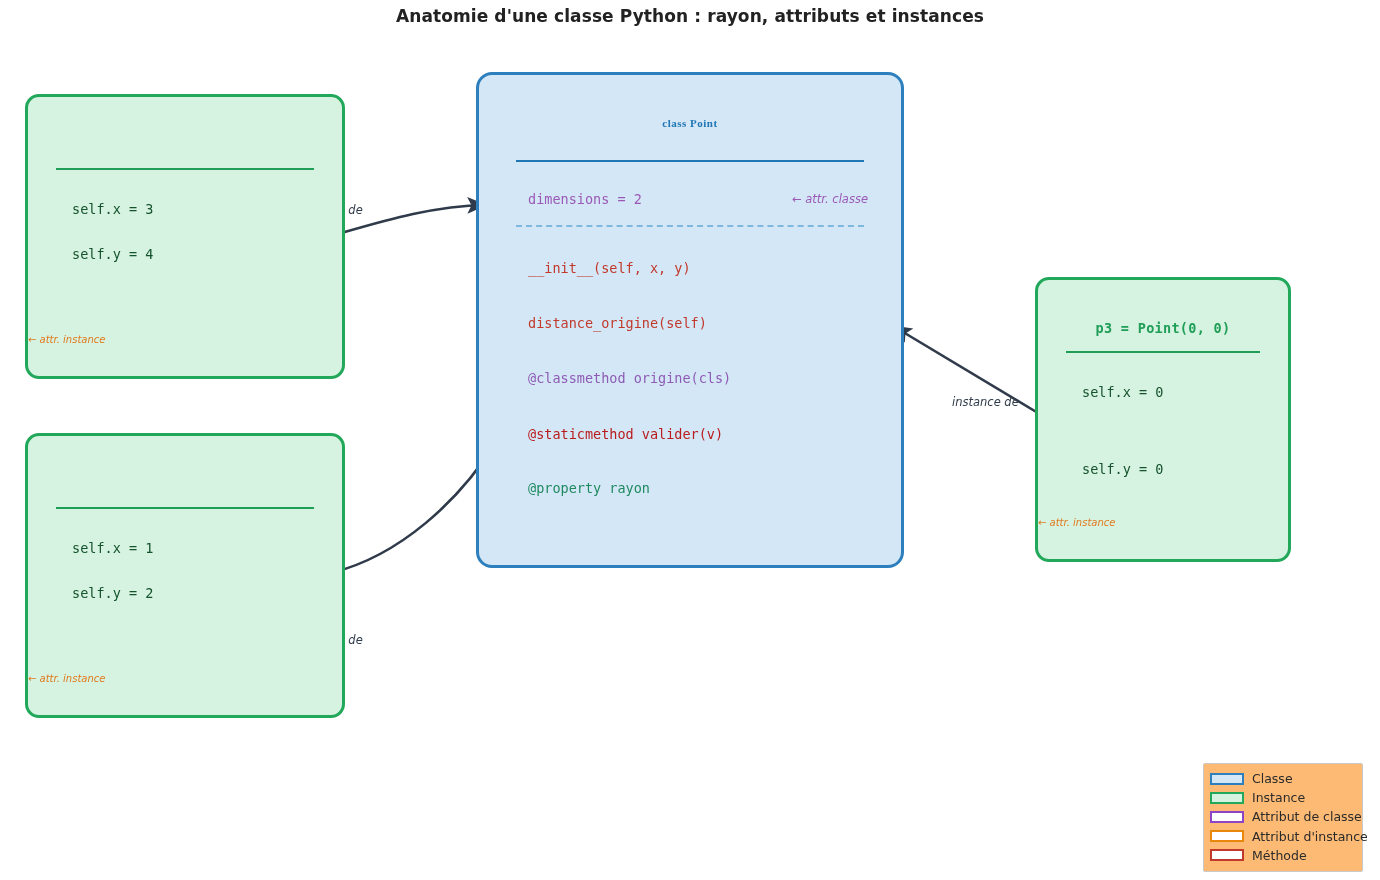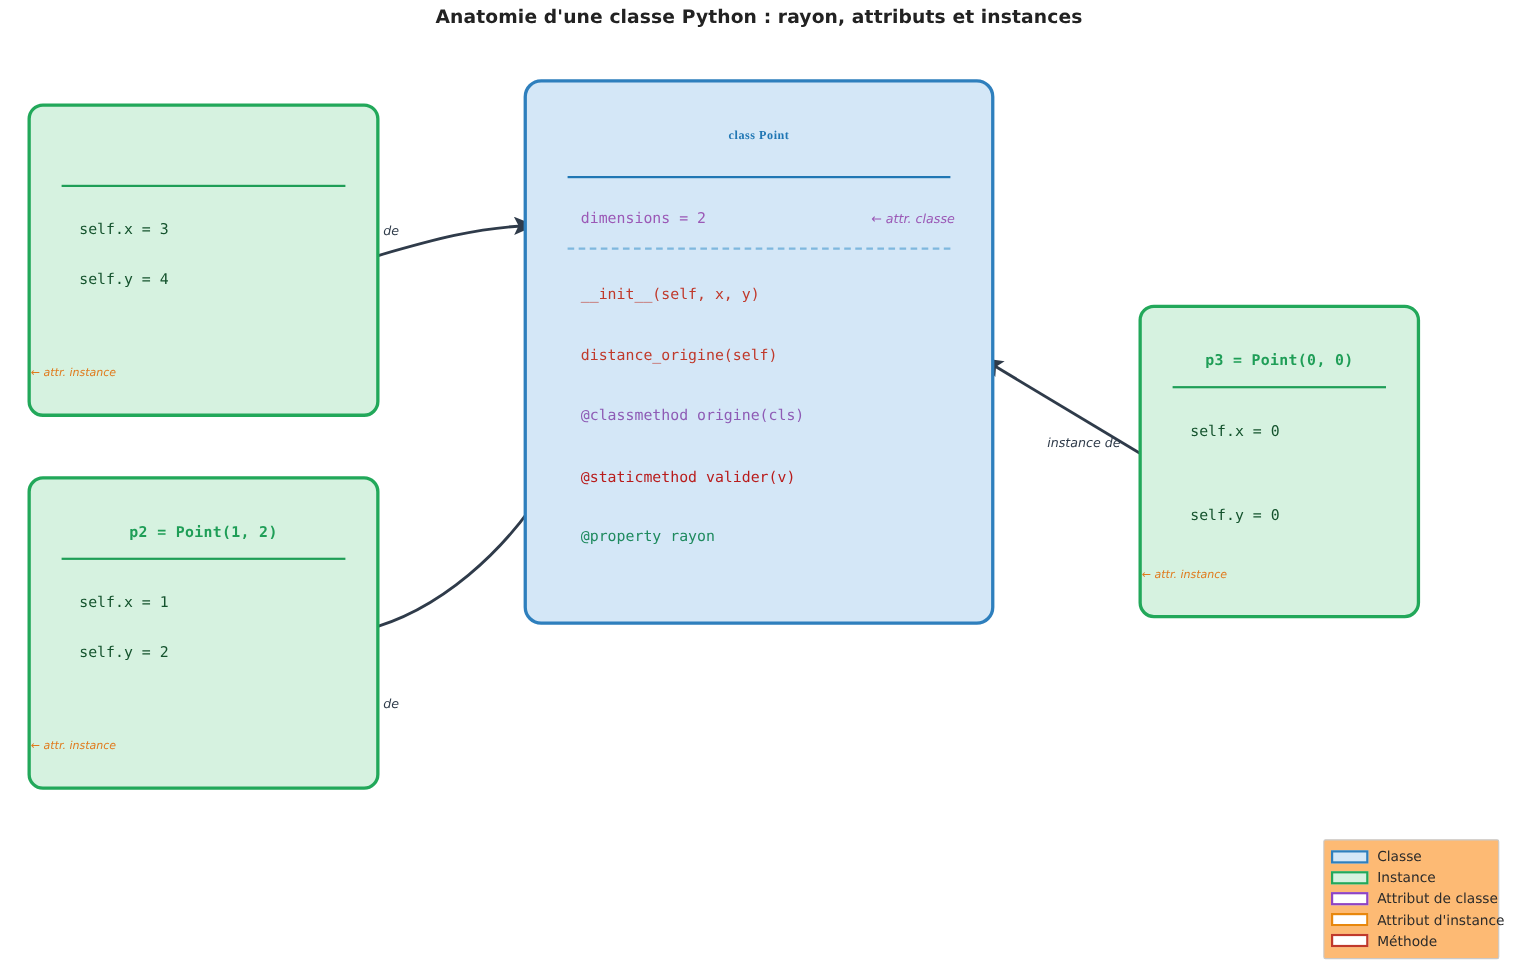--- a/index.html
+++ b/index.html
@@ -222,21 +222,20 @@
   </div>
 
   <div class="box instance-box" style="left:25px; top:94px; width:320px; height:285px;">
     <div class="inst-rule" style="left:28px; right:28px; top:71px;"></div>
     <div class="inst-attr" style="left:44px; top:104px;">self.x = 3</div>
     <div class="inst-attr" style="left:44px; top:149px;">self.y = 4</div>
     <div class="inst-note" style="top:237px;">← attr. instance</div>
   </div>
 
   <div class="box instance-box" style="left:25px; top:433px; width:320px; height:285px;">
-    <div class="inst-title" style="top:40px;">p2 = Point(1, 2)</div>
     <div class="inst-rule" style="left:28px; right:28px; top:71px;"></div>
     <div class="inst-attr" style="left:44px; top:104px;">self.x = 1</div>
     <div class="inst-attr" style="left:44px; top:149px;">self.y = 2</div>
     <div class="inst-note" style="top:237px;">← attr. instance</div>
   </div>
 
   <div class="box instance-box" style="left:1035px; top:277px; width:256px; height:285px;">
     <div class="inst-title" style="top:40px;">p3 = Point(0, 0)</div>
     <div class="inst-rule" style="left:28px; right:28px; top:71px;"></div>
     <div class="inst-attr" style="left:44px; top:104px;">self.x = 0</div>

